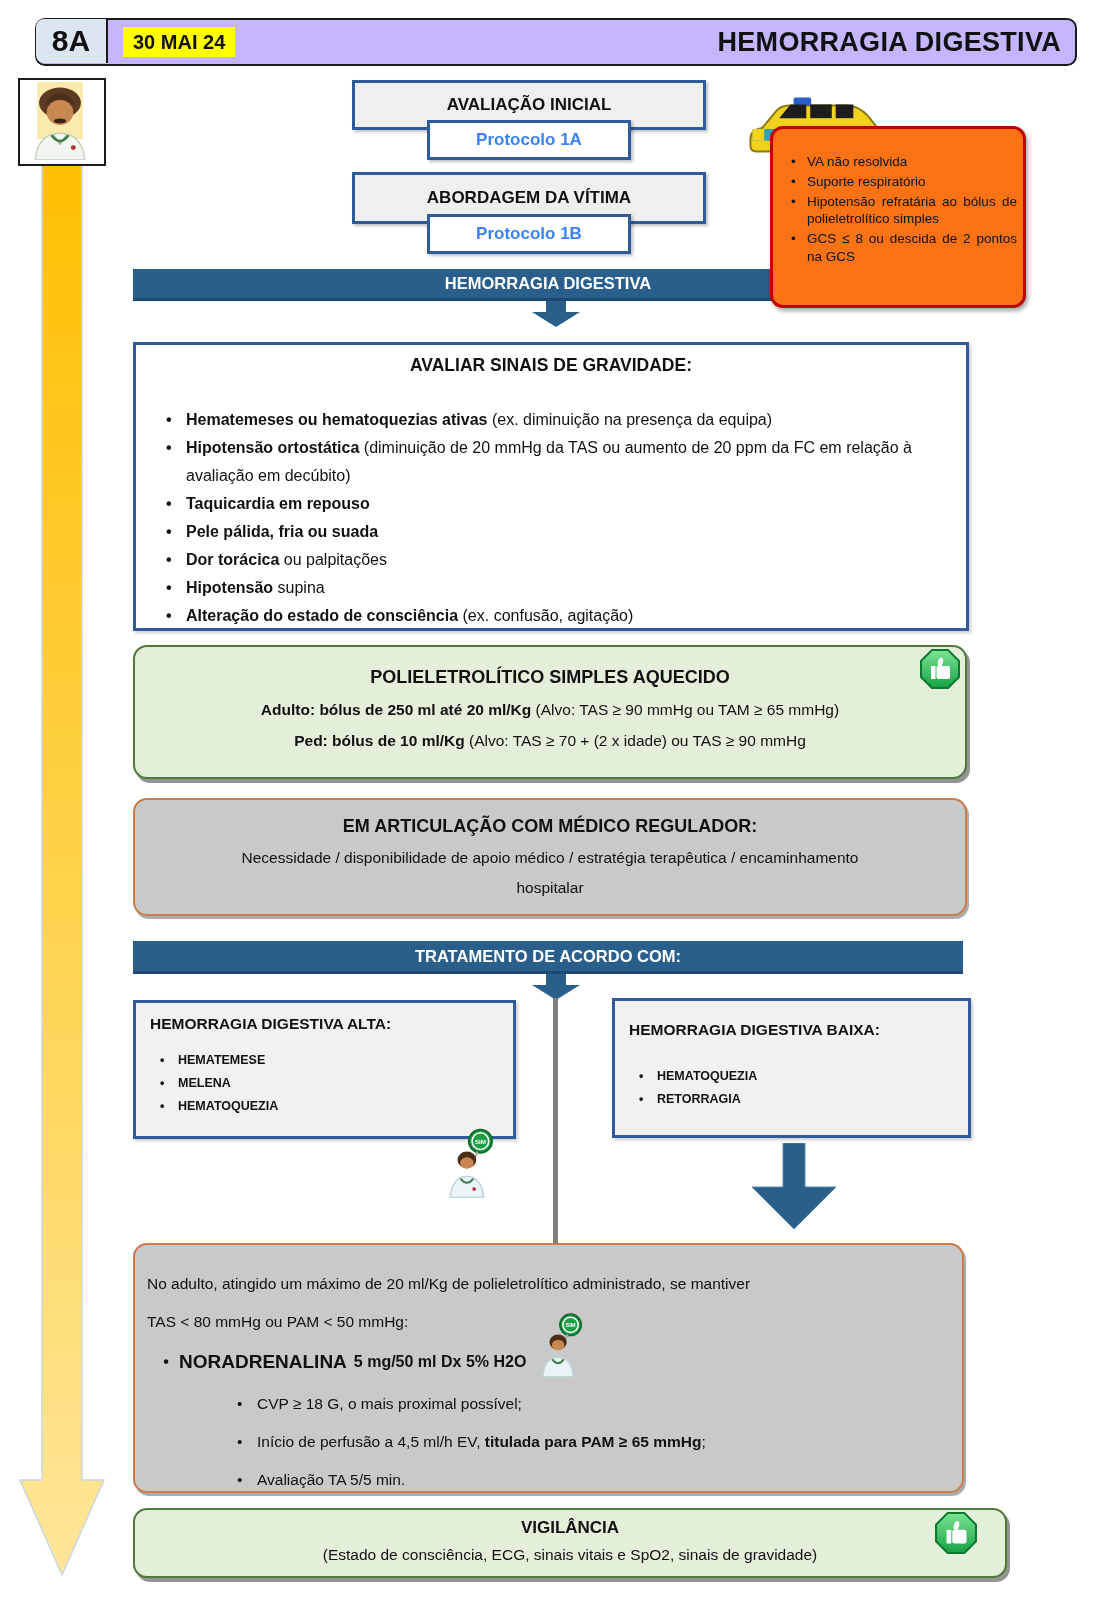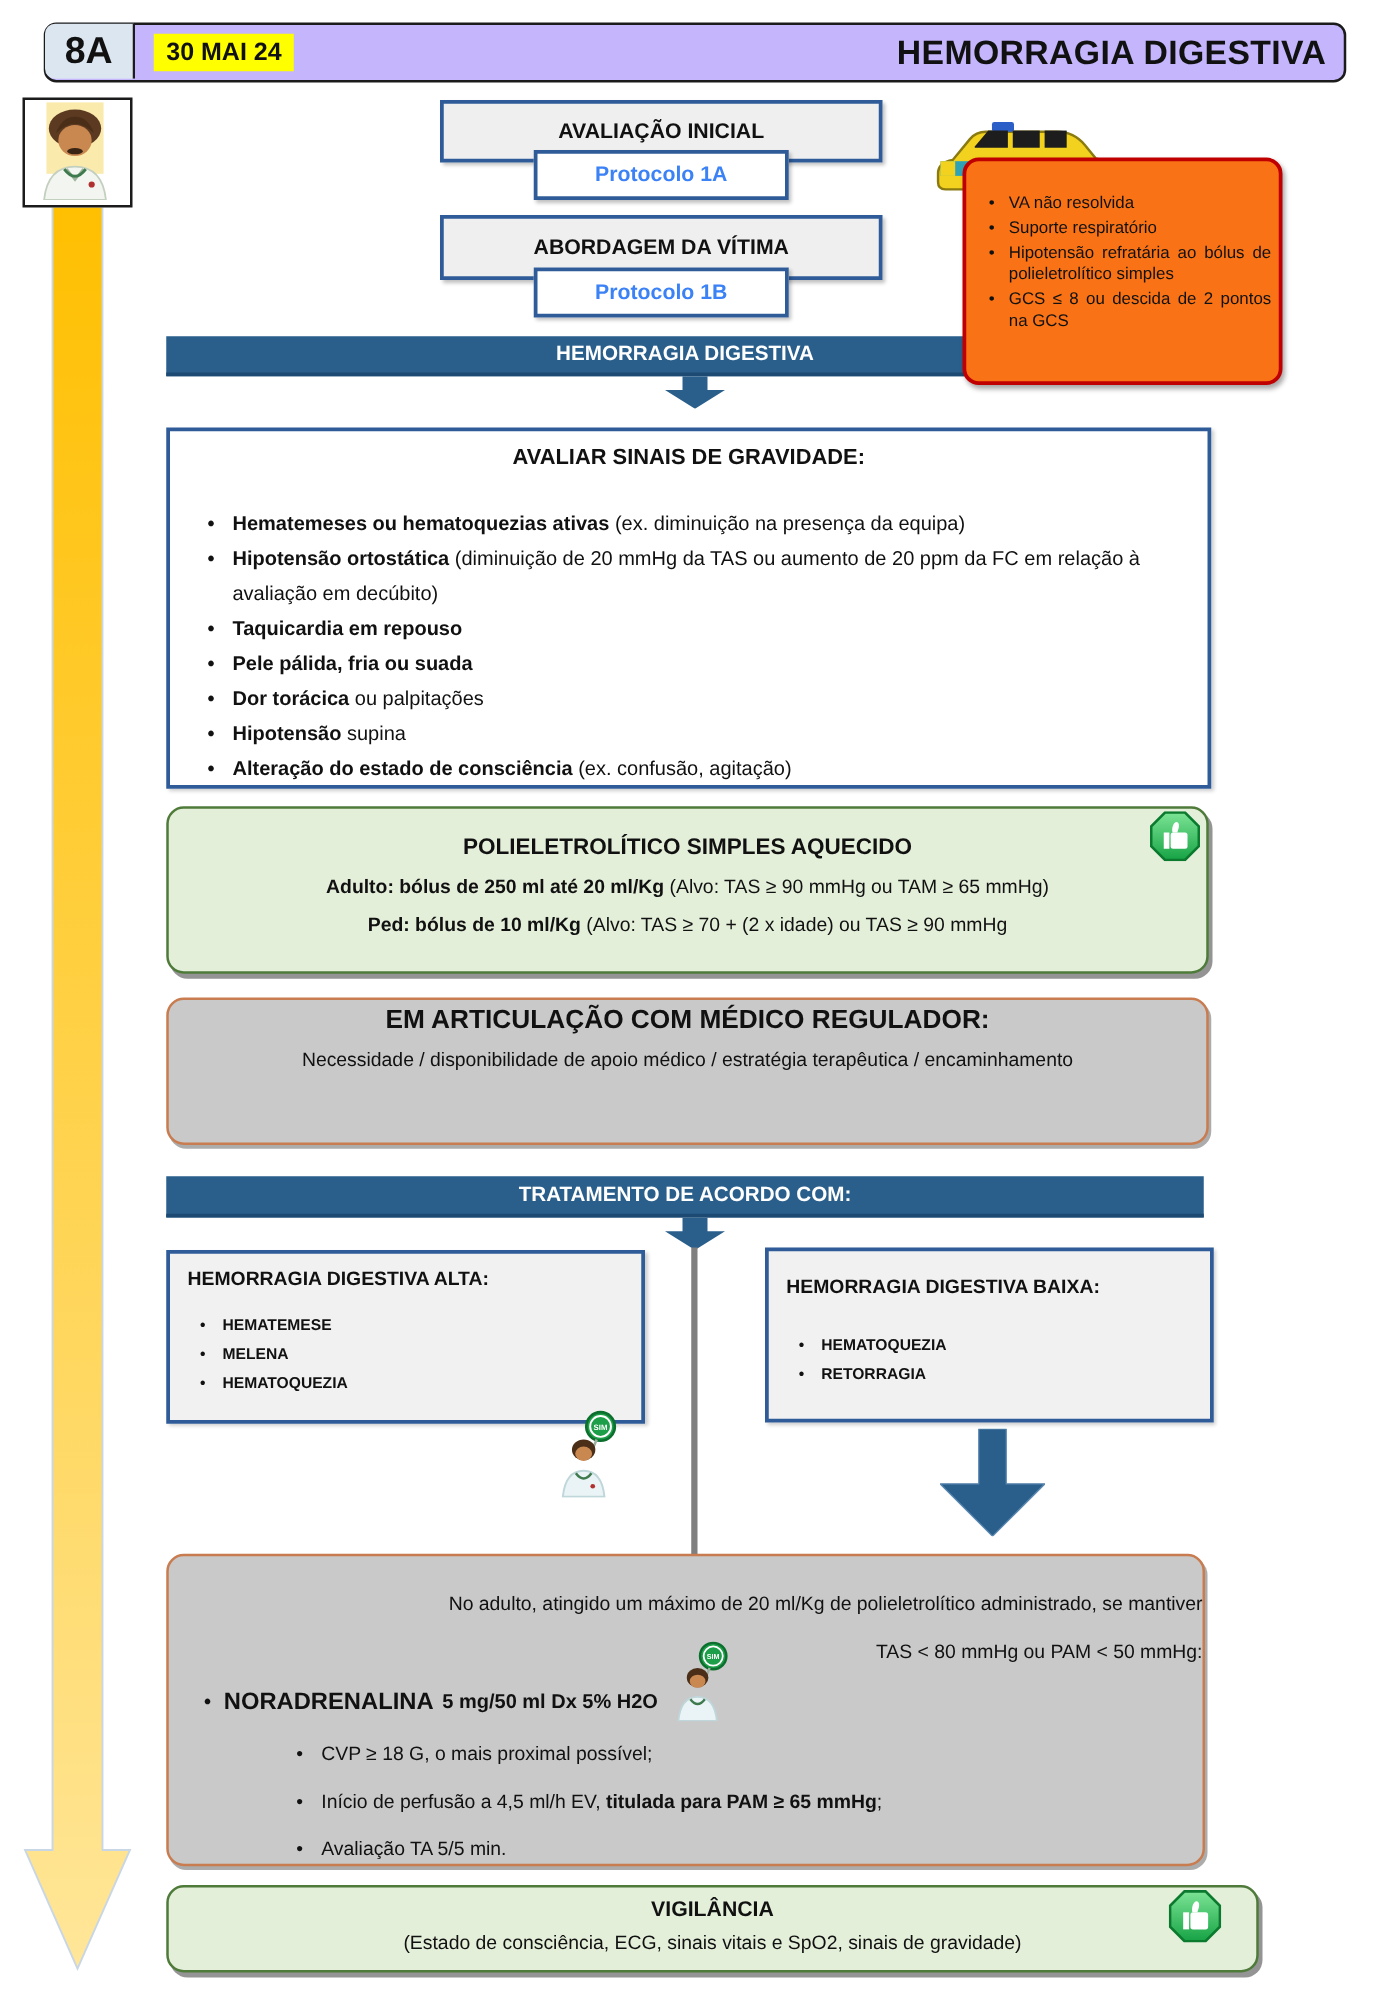--- a/index.html
+++ b/index.html
@@ -61,21 +61,21 @@
   .fluids h2{margin:20px 0 0;font-size:18px;}
   .fluids .line{font-size:15.5px;margin-top:13px;}
   .vigilancia{left:133px;top:1508px;width:870px;height:66px;text-align:center;}
   .vigilancia h2{margin:8px 0 0;font-size:17px;}
   .vigilancia .line{font-size:15.5px;margin-top:8px;}
 
   
   .graybox{background:#c9c9c9;border:2px solid #c87c4f;border-radius:14px;z-index:2;
            box-shadow:2px 3px 0 rgba(90,90,90,.5);}
   .regulador{left:133px;top:798px;width:830px;height:114px;text-align:center;}
-  .regulador h2{margin:4px 0 0;font-size:21px;}
+  .regulador h2{margin:16px 0 0;font-size:18px;}
   .regulador .line{font-size:15.5px;margin-top:12px;}
 
   
   .colbox{background:#f1f1f1;border:3px solid #2f5c99;z-index:2;box-shadow:2px 2px 3px rgba(0,0,0,.2);}
   .alta{left:133px;top:1000px;width:377px;height:133px;}
   .baixa{left:612px;top:998px;width:353px;height:134px;}
   .colbox h3{margin:12px 0 0 14px;font-size:15.5px;}
   .baixa h3{margin-top:20px;}
   .colbox ul{margin:16px 0 0;padding:0 0 0 20px;list-style:none;}
   .baixa ul{margin-top:26px;}
@@ -87,21 +87,21 @@
   .pantoprazol{left:133px;top:1150px;width:377px;height:78px;background:#c4c4c4;border:3px solid #d27c3c;
                border-radius:12px;text-align:center;z-index:2;box-shadow:2px 3px 0 rgba(90,90,90,.5);}
   .pantoprazol h3{margin:12px 0 0;font-size:19px;}
   .pantoprazol .dose{font-size:16px;font-weight:bold;margin-top:8px;}
   .panto-icon{left:443px;top:1128px;z-index:3;}
 
   .bigarrow{left:752px;top:1143px;z-index:2;}
 
   
   .nora{left:133px;top:1243px;width:827px;height:246px;}
-  .nora .intro{margin:20px 0 0 12px;font-size:15.5px;line-height:38px;text-align:right;}
+  .nora .intro{margin:20px 0 0 12px;font-size:15.5px;line-height:38px;}
   .nora .drug-row{display:flex;align-items:center;margin:6px 0 0 18px;height:30px;}
   .nora .drug-row .bullet{width:26px;text-align:center;font-weight:bold;}
   .nora .drug-name{font-size:19px;font-weight:bold;}
   .nora .drug-detail{font-size:16px;font-weight:bold;margin-left:7px;}
   .nora .drug-row svg{margin:-34px 0 0 10px;}
   .nora ul{margin:8px 0 0;padding:0 0 0 100px;list-style:none;}
   .nora li{position:relative;padding-left:22px;font-size:15.5px;line-height:38px;}
   .nora li:before{content:"\2022";position:absolute;left:2px;}
 
   .thumb1{left:920px;top:649px;z-index:3;}
@@ -207,20 +207,21 @@
       </defs>
     <polygon points="12,1 28,1 39,12 39,28 28,39 12,39 1,28 1,12" fill="url(#tg)" stroke="#0b7a2e" stroke-width="2"></polygon>
     <rect x="11" y="17" width="4.5" height="13" fill="#fff"></rect>
     <rect x="16.5" y="17" width="13.5" height="13" rx="2" fill="#fff"></rect>
     <path d="M18 17 c-1 -4 1 -8.5 3.2 -8.5 c2.2 0 2.2 3.2 1.6 5.2 l-1 3.3z" fill="#fff"></path>
   </svg>
 
   <div class="abs graybox regulador">
     <h2>EM ARTICULAÇÃO COM MÉDICO REGULADOR:</h2>
     <div class="line">Necessidade / disponibilidade de apoio médico / estratégia terapêutica / encaminhamento</div>
+    <div class="line">hospitalar</div>
   </div>
 
   <div class="abs banner banner2">TRATAMENTO DE ACORDO COM:</div>
   <svg class="abs flow-arrow2" width="48" height="26" viewBox="0 0 48 26">
     <polygon points="14,0 34,0 34,11 48,11 24,26 0,11 14,11" fill="#2a5f8c"></polygon>
   </svg>
 
   <div class="abs vline"></div>
 
   <div class="abs colbox alta">

